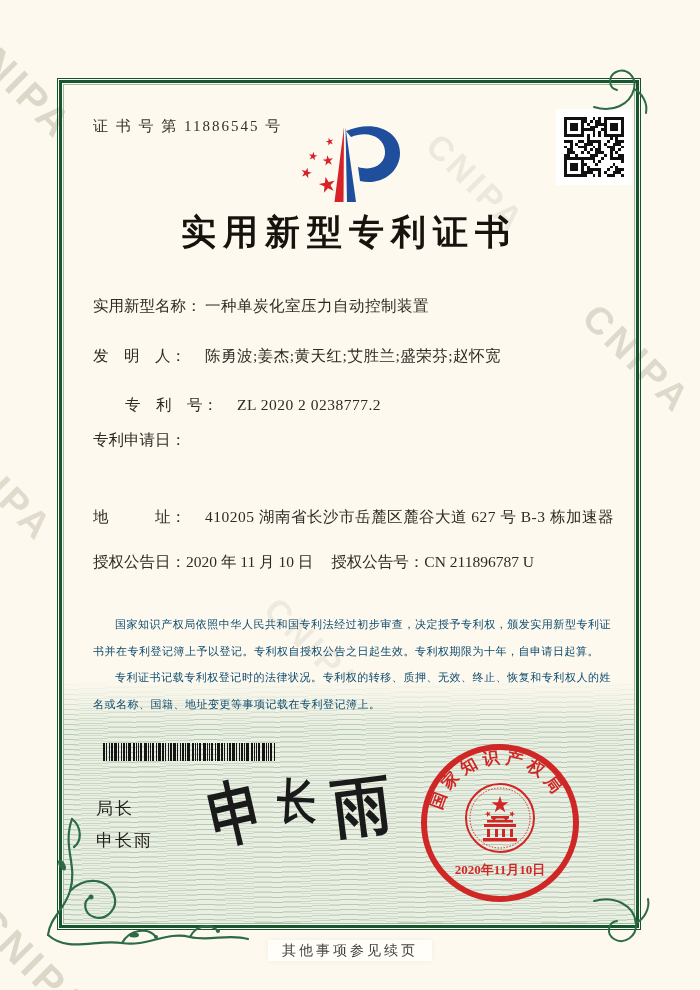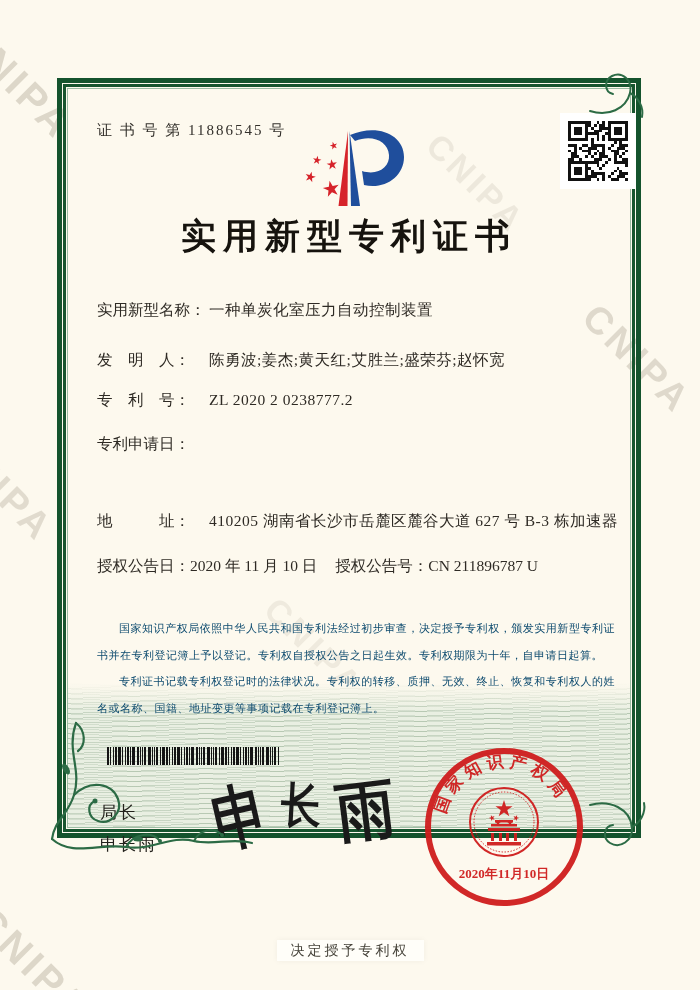--- a/index.html
+++ b/index.html
@@ -19,23 +19,23 @@
     font-weight:bold; letter-spacing:4px;
     color:#948a76;
     transform:rotate(45deg);
     transform-origin:left top;
     pointer-events:none;
     white-space:nowrap;
   }
 
   
   .frame {
-    position:absolute; left:57px; top:78px; width:584px; height:760px;
+    position:absolute; left:57px; top:78px; width:584px; height:852px;
     box-sizing:border-box;
-    border:5px solid #14532d;
+    border:1px solid #14532d;
     z-index:1;
   }
   .frame-border  { position:absolute; inset:1px; border:3px solid #17552f; pointer-events:none; z-index:2; }
   .frame-border2 { position:absolute; inset:5px; border:1px solid #9cbda4; pointer-events:none; z-index:2; }
 
   .green-band {
     position:absolute; left:6px; right:6px; bottom:6px; top:600px;
     background-color:#e9efe2;
     background-image:
       linear-gradient(180deg, #fdf9ee 0%, rgba(253,249,238,0) 20%),
@@ -63,21 +63,21 @@
     letter-spacing:7px; color:#16130e;
   }
 
   
   .row {
     position:absolute; left:35px; width:548px;
     font-size:15.5px; color:#2e2a24; display:flex; line-height:24px;
   }
   .row .lbl { flex:0 0 112px; }
   .row .val { flex:1; letter-spacing:0.5px; }
-  .r0 { top:215px; } .r1 { top:265px; } .r2 { top:305px; }
+  .r0 { top:215px; } .r1 { top:265px; } .r2 { top:314px;margin-left:32px; }
   .r3 { top:349px;justify-content:space-between; } .r4 { top:391px; } .r5 { top:426px; }
 
   .grant-row {
     position:absolute; left:35px; top:471px; width:556px;
     font-size:15.5px; color:#2e2a24; line-height:24px;
   }
   .grant-row .g2 { margin-left:18px; }
 
   
   .body-text {
@@ -557,16 +557,16 @@
 
     <svg class="fl-br" viewBox="0 0 70 64">
       <g stroke="#2c6b45" stroke-width="2" fill="none" stroke-linecap="round">
         <path d="M8,10 C28,4 48,14 50,32 C51,46 38,54 28,48 C20,43 22,31 31,30"></path>
         <path d="M50,32 C58,28 64,18 62,8"></path>
       </g>
     </svg>
   </div>
 
   <div class="note">
-    <span>决定授予专利权</span>
+    <span>其他事项参见续页</span>
   </div>
 
 </div>
 
 </body></html>

